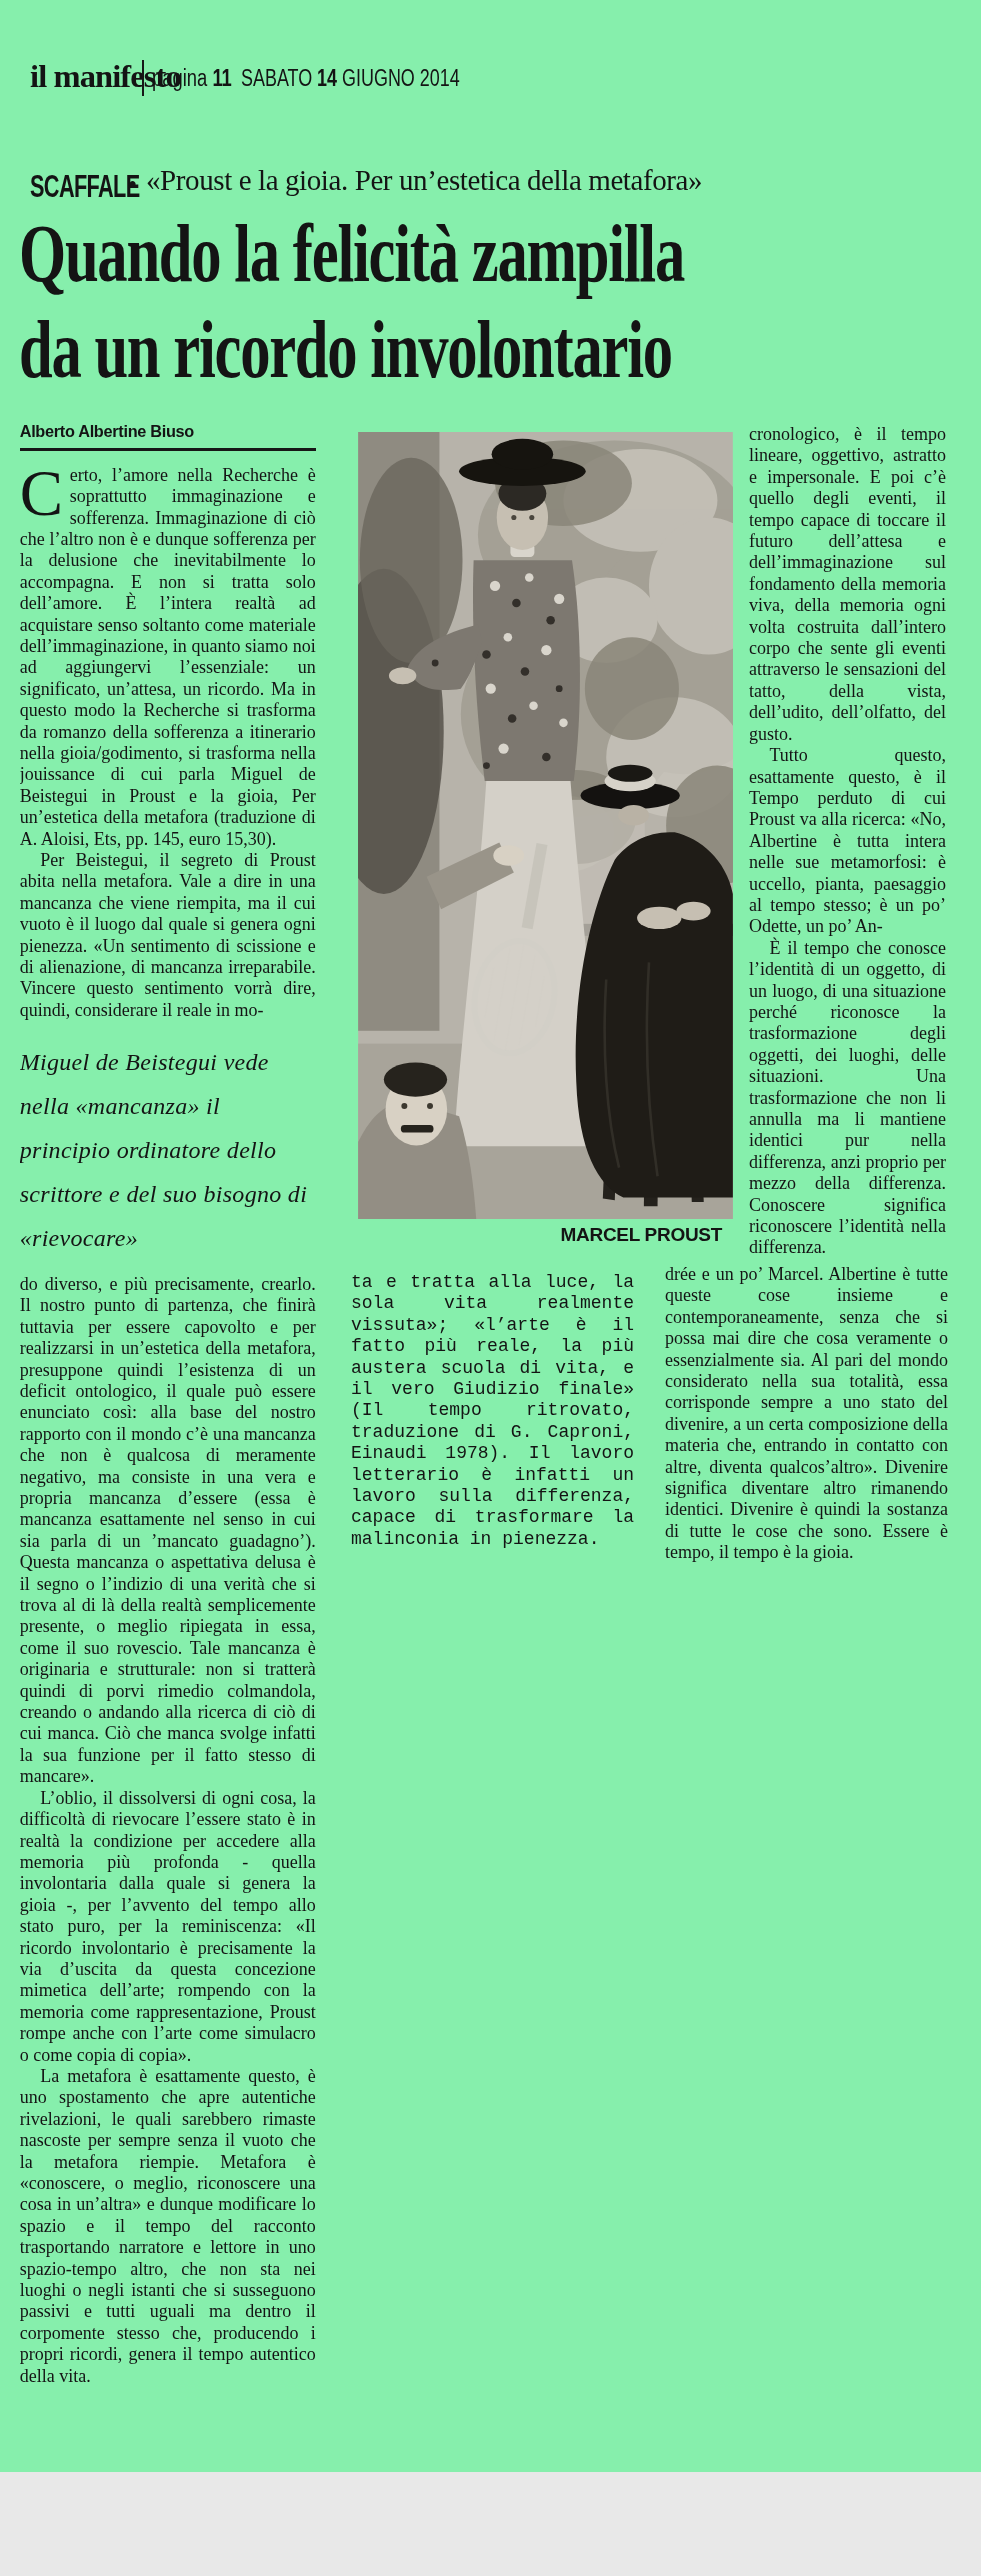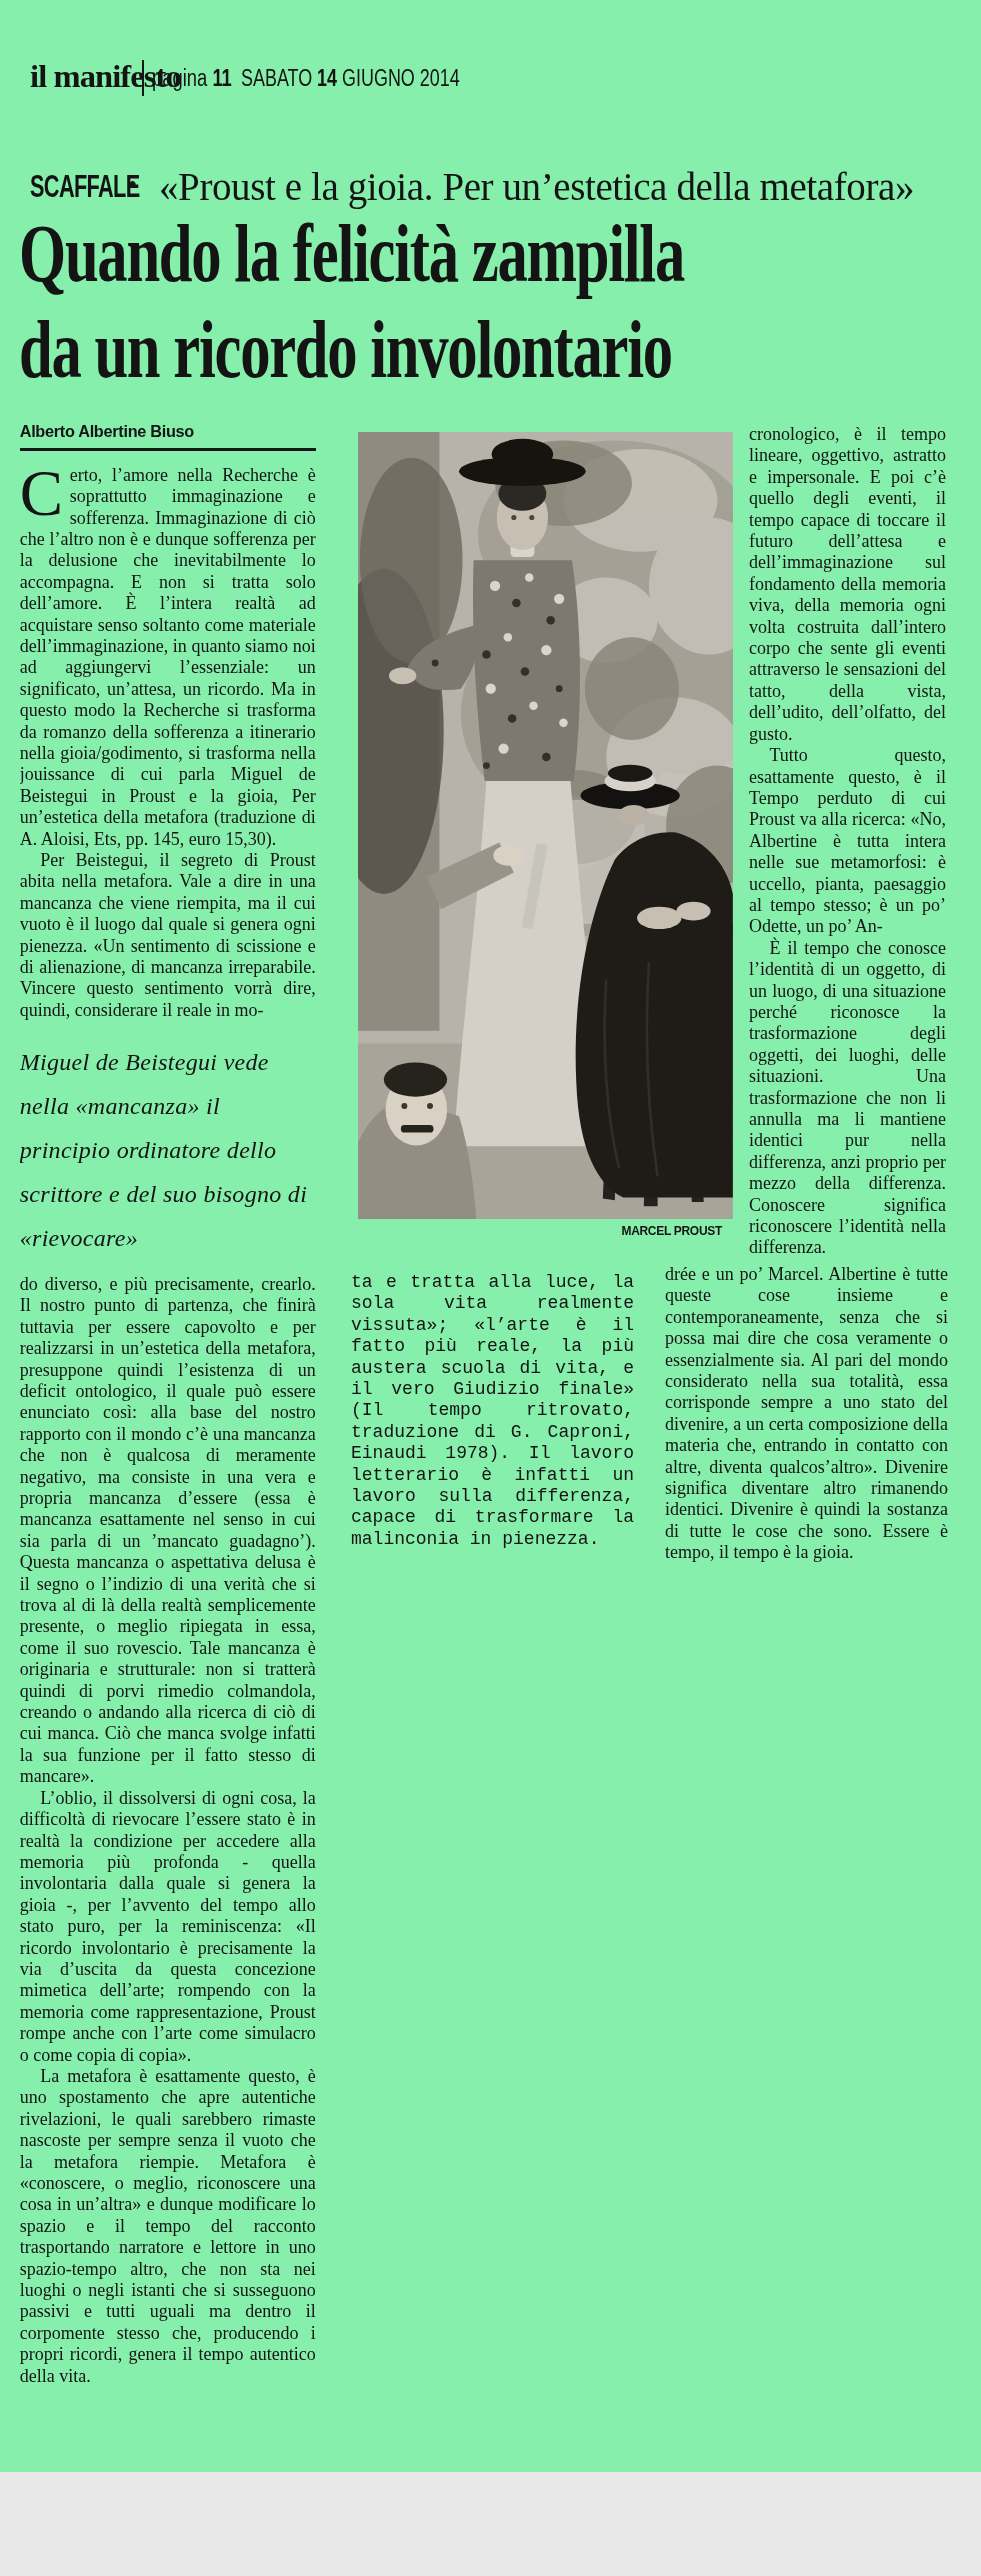--- a/index.html
+++ b/index.html
@@ -33,22 +33,22 @@
   .kicker-section{
     position:absolute;left:30px;top:169px;white-space:nowrap;
     font-family:"Liberation Sans",sans-serif;font-weight:900;font-size:31px;
     letter-spacing:-0.9px;transform:scaleX(.70);transform-origin:0 0;
   }
   .kicker-bullet{
     position:absolute;left:128px;top:170px;font-size:26px;
     font-family:"Liberation Serif",serif;
   }
   .kicker-title{
-    position:absolute;left:159px;top:164px;white-space:nowrap;
-    font-family:"Liberation Serif",serif;font-size:39px;letter-spacing:-0.4px;
+    position:absolute;left:146px;top:164px;white-space:nowrap;
+    font-family:"Liberation Serif",serif;font-size:29px;letter-spacing:-0.4px;
   }
   
   .headline{
     position:absolute;left:19px;top:205px;margin:0;
     font-family:"Liberation Serif",serif;font-weight:bold;
     font-size:83px;line-height:96px;letter-spacing:-1.7px;white-space:nowrap;
     transform:scaleX(.73);transform-origin:0 0;
   }
   
   .byline{
@@ -73,21 +73,21 @@
   }
   .pullquote{
     margin:19px 0 13.7px 0;font-style:italic;font-size:24px;line-height:44px;
     text-align:left;letter-spacing:0.3px;
   }
   
   .photo{position:absolute;left:358px;top:432px;width:375px;height:787px;margin:0;}
   .photo svg{display:block;}
   .photo-caption{
     position:absolute;left:358px;top:1224px;width:364px;text-align:right;
-    font-family:"Liberation Sans",sans-serif;font-weight:bold;font-size:12px;
+    font-family:"Liberation Sans",sans-serif;font-weight:bold;font-size:19px;
     letter-spacing:-0.3px;
   }
 </style>
 </head>
 <body>
 
 <div class="page">
 
   <div class="masthead-brand">il manifesto</div>
   <div class="masthead-divider"></div>

